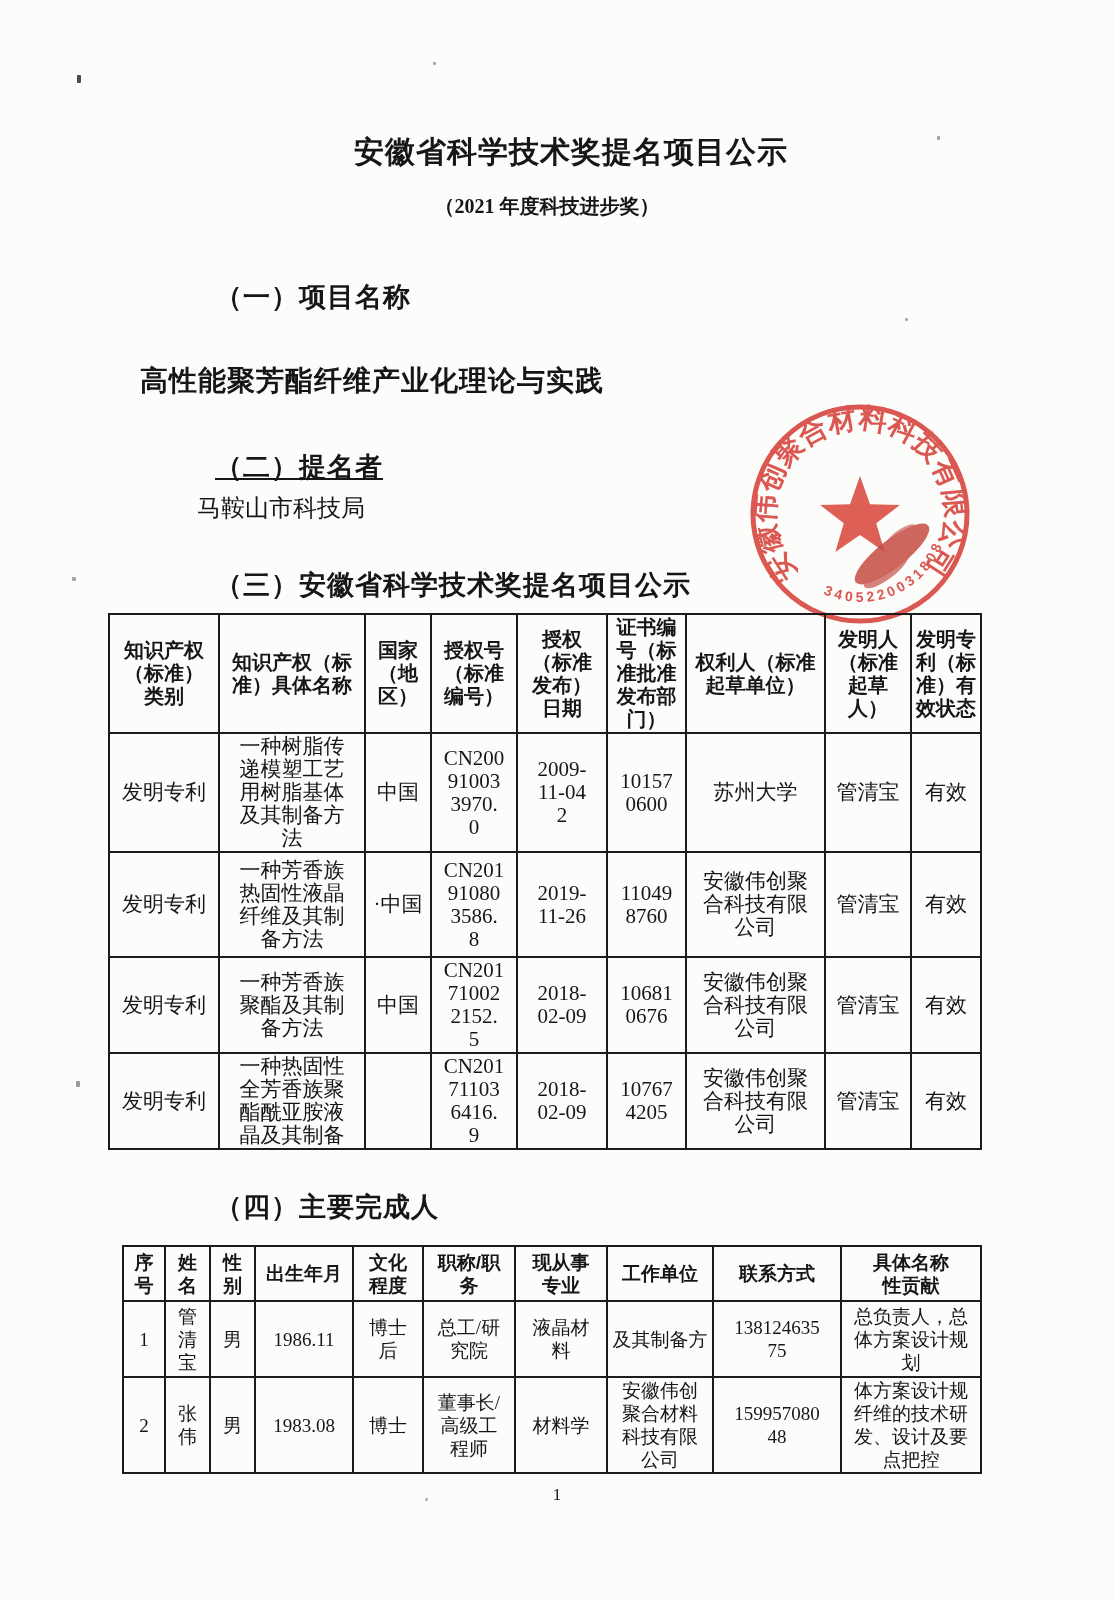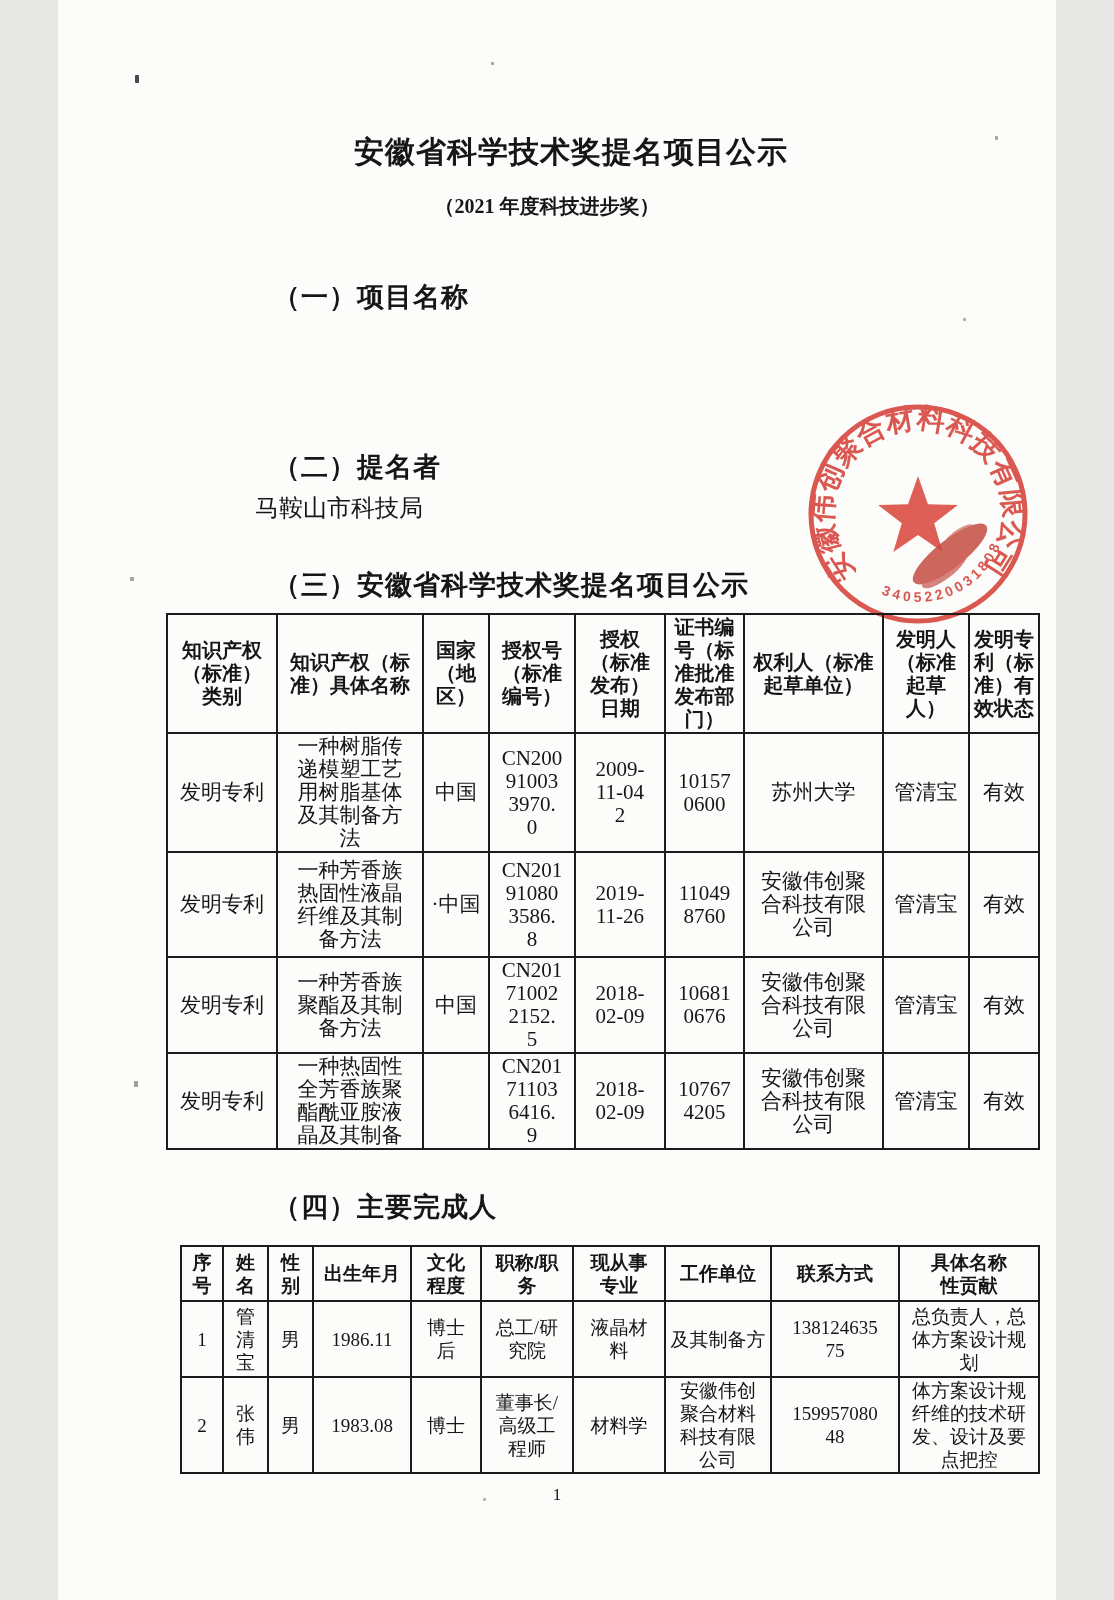--- a/index.html
+++ b/index.html
@@ -1,18 +1,18 @@
 <!DOCTYPE html>
 <html><head>
 <meta charset="utf-8">
 <style>
   html,body{margin:0;padding:0;background:#e8e8e6;}
   .page{
     position:relative;
-    width:998px;height:1600px;
+    width:1114px;height:1600px;
     margin:0 auto;
     background:#fcfcfa;
     color:#161616;
     font-family:"Liberation Serif",serif;
     overflow:hidden;
   }
   .doc-title{
     position:absolute;top:132px;left:0;width:100%;
     margin:0;text-align:center;
     font:700 30px "Liberation Sans",sans-serif;
@@ -24,21 +24,21 @@
     text-align:center;
     font:700 20px "Liberation Serif",serif;
     transform:translateX(-10px);
   }
   .sec-heading{
     position:absolute;left:215px;margin:0;
     font:700 27px "Liberation Sans",sans-serif;
     letter-spacing:1px;white-space:nowrap;
   }
   .h-s1{top:279px;}
-  .h-s2{top:449px;}
+  .h-s2{top:449px;text-decoration:underline;}
   .h-s3{top:567px;}
   .h-s4{top:1189px;font-family:Liberation Mono, monospace;}
   .project-name{
     position:absolute;left:140px;top:362px;
     font:700 28px "Liberation Serif",serif;
     letter-spacing:1px;white-space:nowrap;
   }
   .nominator{
     position:absolute;left:197px;top:492px;
     font:400 24px "Liberation Serif",serif;
@@ -81,20 +81,21 @@
 </style>
 </head>
 <body>
 
 <div class="page">
 
   <h1 class="doc-title">安徽省科学技术奖提名项目公示</h1>
   <div class="doc-subtitle">（2021 年度科技进步奖）</div>
 
   <h2 class="sec-heading h-s1">（一）项目名称</h2>
+  <div class="project-name">高性能聚芳酯纤维产业化理论与实践</div>
 
   <h2 class="sec-heading h-s2">（二）提名者</h2>
   <div class="nominator">马鞍山市科技局</div>
 
   <h2 class="sec-heading h-s3">（三）安徽省科学技术奖提名项目公示</h2>
 
   <svg class="seal" width="236" height="240" viewBox="0 0 236 240">
     <circle class="seal-ring" cx="118" cy="120" r="107"></circle>
     <polygon class="seal-star" points="118,82 128,110.2 157.9,111 134.2,129.3 142.7,158 118,141 93.3,158 101.8,129.3 78.1,111 108,110.2"></polygon>
     <defs>

